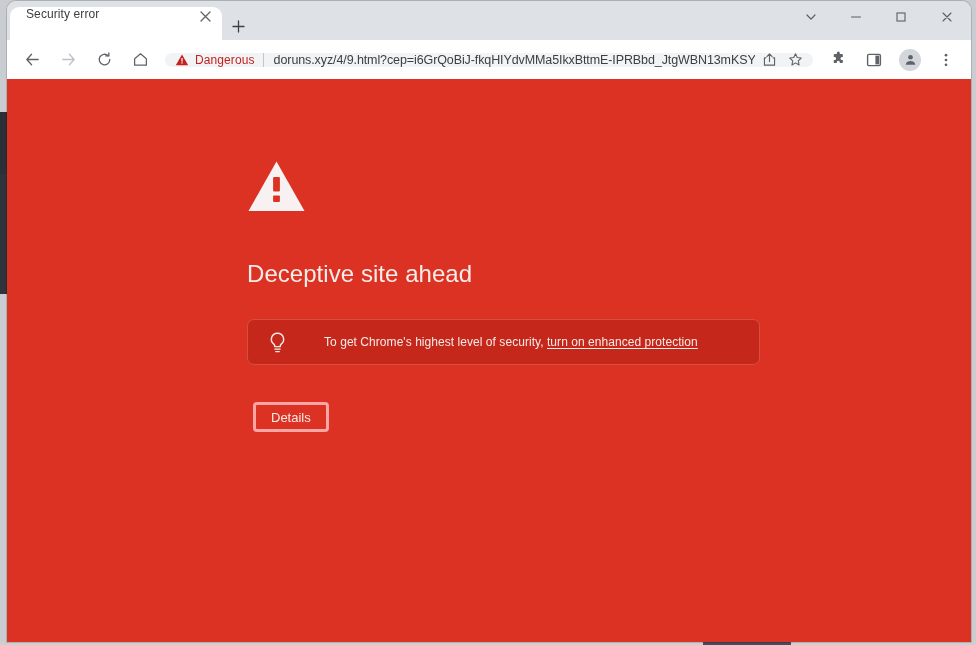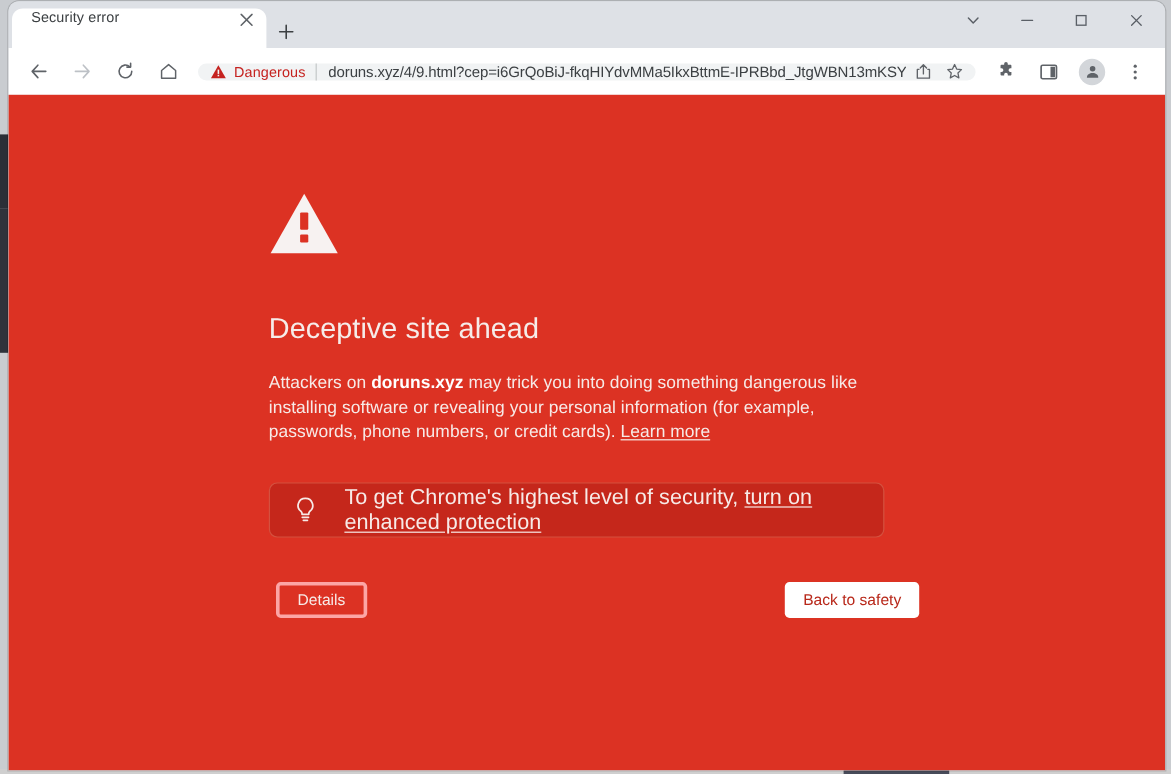--- a/index.html
+++ b/index.html
@@ -193,21 +193,21 @@
 
   
   .page {
     position: relative;
     height: 563px;
     background: #dc3223;
     overflow: hidden;
   }
   .content {
     position: absolute;
-    left: 217px;
+    left: 240px;
     top: 81px;
     width: 516px;
   }
   .warn-icon { margin-bottom: 42px; }
   .headline {
     font-size: 24px;
     font-weight: 400;
     color: #f6ece9;
     margin: 0 0 20px 0;
     letter-spacing: 0.05px;
@@ -233,23 +233,23 @@
     border-radius: 7px;
     height: 46px;
     display: flex;
     align-items: center;
     padding: 0 20px;
     box-sizing: border-box;
     width: 513px;
   }
   .callout .bulb { flex: 0 0 auto; display: flex; align-items: center; }
   .callout .ctext {
-    font-size: 18px;
+    font-size: 12px;
     color: #f7eae7;
-    margin-left: 23px;
+    margin-left: 37px;
     letter-spacing: 0.05px;
   }
   .callout .ctext a {
     color: #f7eae7;
     text-decoration: underline;
     text-underline-offset: 2px;
   }
 
   .buttons {
     margin-top: 37px;
@@ -420,34 +420,32 @@
         <div class="warn-icon">
           <svg width="59" height="54" viewBox="0 0 59 54" aria-hidden="true">
             <path d="M29.5 1.5 L57.5 51 H1.5 Z" fill="#f7f2f1"></path>
             <rect x="26.1" y="17" width="6.8" height="14.5" rx="1" fill="#dc3223"></rect>
             <rect x="26.1" y="35.5" width="6.8" height="6.6" rx="1" fill="#dc3223"></rect>
           </svg>
         </div>
 
         <h1 class="headline">Deceptive site ahead</h1>
 
-        <p class="bodytext"><span>Attackers on </span><b>doruns.xyz</b><span> may trick you into doing something dangerous like installing software or revealing your personal information (for example, passwords, phone numbers, or credit cards). </span><a class="inline-link" href="#">Learn more</a></p>
 
         <div class="callout">
           <span class="bulb">
             <svg width="19" height="21" viewBox="0 0 19 21" aria-hidden="true">
               <path d="M9.5 1.3a6 6 0 00-3.7 10.8c.6.5.9 1.1.9 1.8v.7h5.6v-.7c0-.7.3-1.3.9-1.8A6 6 0 009.5 1.3z" stroke="#f7eae7" stroke-width="1.45" fill="none" stroke-linejoin="round"></path>
               <path d="M6.9 17.1h5.2M7.8 19.6h3.4" stroke="#f7eae7" stroke-width="1.45" stroke-linecap="round"></path>
             </svg>
           </span>
           <span class="ctext"><span>To get Chrome's highest level of security, </span><a href="#">turn on enhanced protection</a></span>
         </div>
 
         <div class="buttons">
           <button class="btn-details">Details</button>
-          <button class="btn-safety">Back to safety</button>
         </div>
 
       </div>
     </div>
 
   </div>
 </div>
 
 </body></html>

